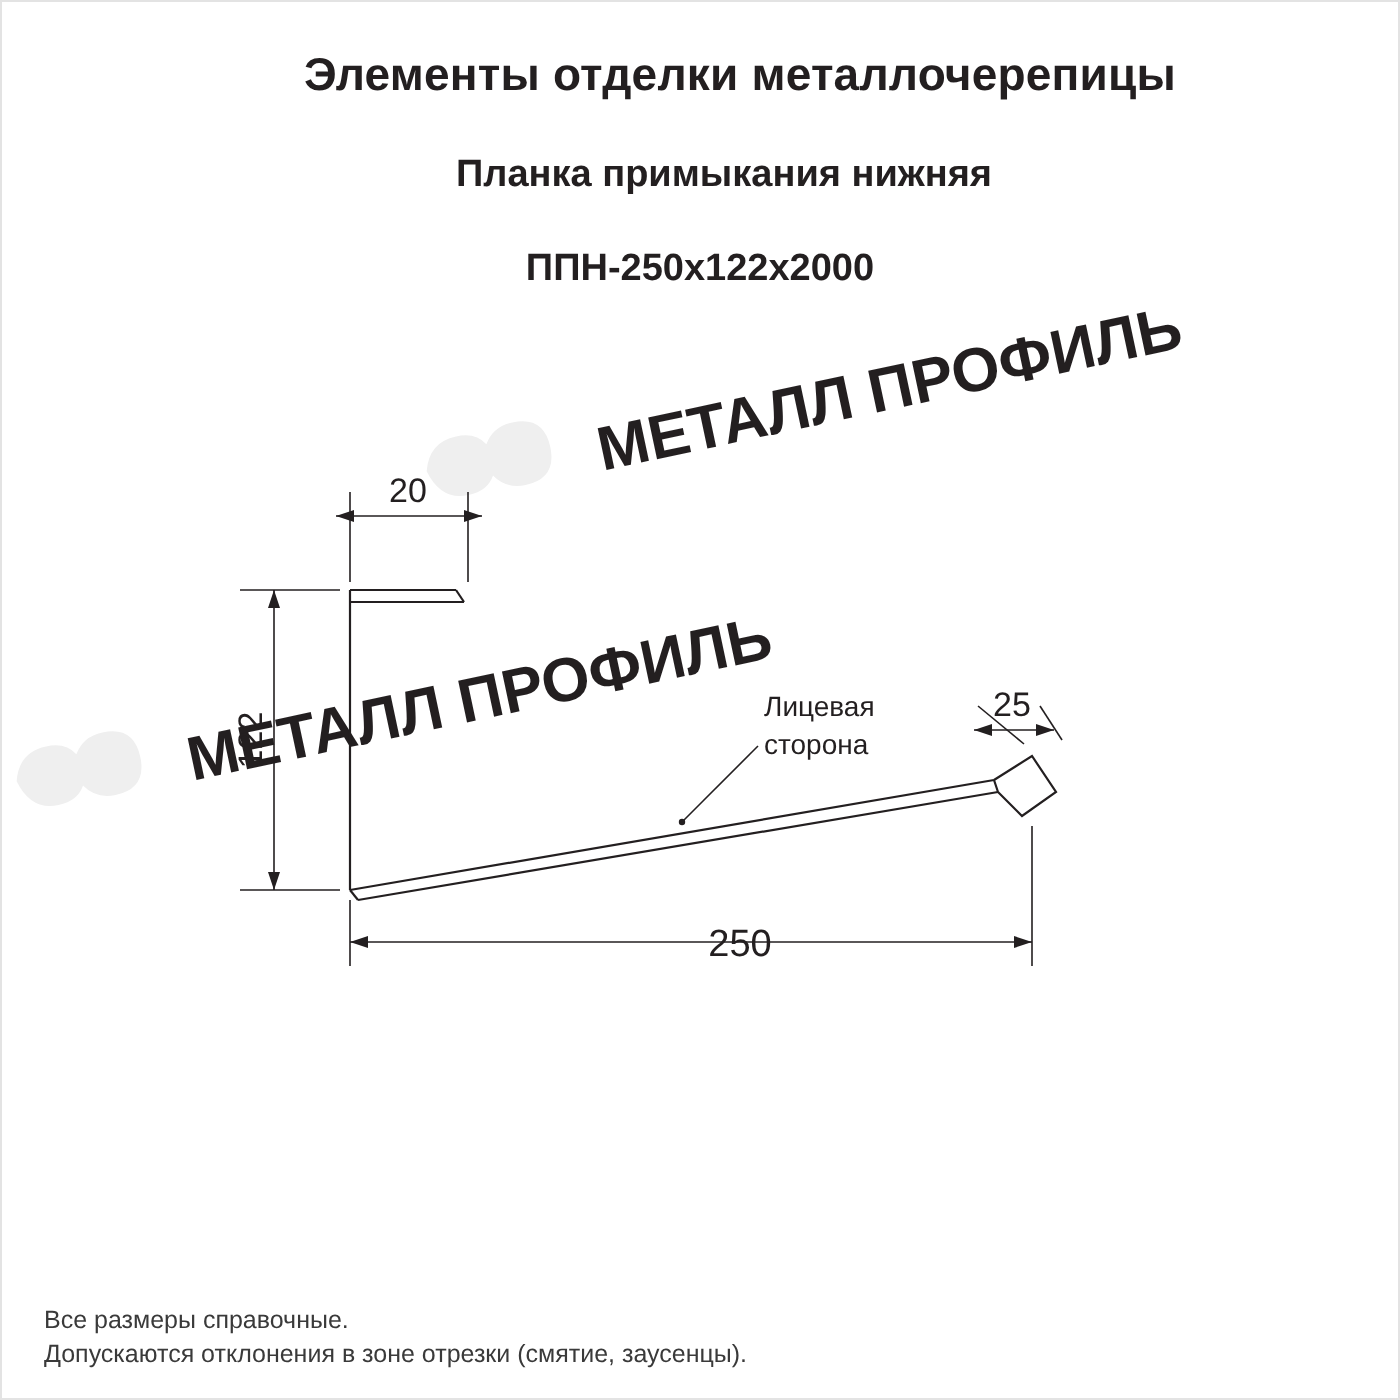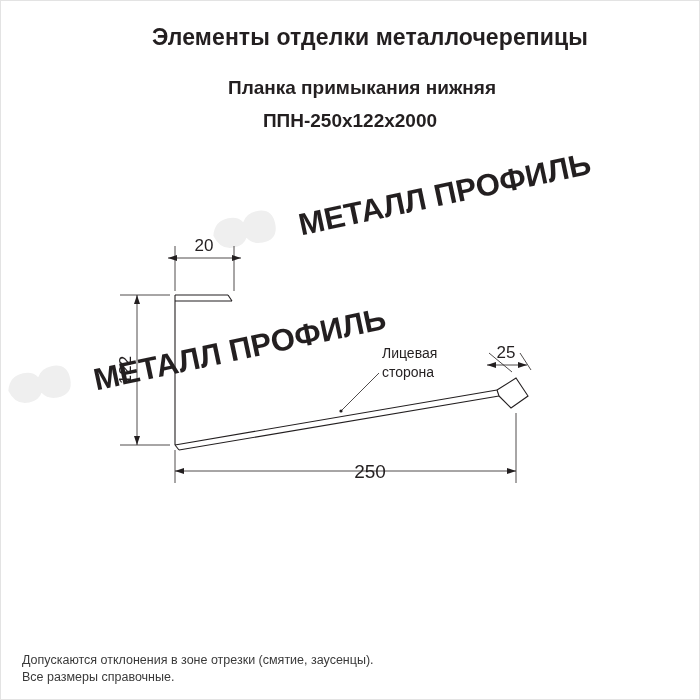--- a/index.html
+++ b/index.html
@@ -40,21 +40,21 @@
   .title-sub {
     font-size: 19px;
     font-weight: bold;
     margin-top: 23px;
     line-height: 26px;
     margin-left: 24px;
   }
   .title-code {
     font-size: 19px;
     font-weight: bold;
-    margin-top: 7px;
+    margin-top: 21px;
     line-height: 26px;
   }
   .drawing {
     position: absolute;
     left: 0;
     top: 158px;
     width: 620px;
     height: 420px;
   }
   .watermarks {
@@ -154,15 +154,15 @@
     <text x="204" y="93" font-size="17" text-anchor="middle">20</text>
     <text x="0" y="0" font-size="17" text-anchor="middle" transform="translate(131,212) rotate(-90)">122</text>
     <text x="370" y="320" font-size="19" text-anchor="middle">250</text>
     <text x="506" y="200" font-size="17" text-anchor="middle">25</text>
     <text x="382" y="200" font-size="14">Лицевая</text>
     <text x="382" y="219" font-size="14">сторона</text>
   </svg>
 </div>
 
 <div class="footer">
+  <div>Все размеры справочные.</div>
   <div>Допускаются отклонения в зоне отрезки (смятие, заусенцы).</div>
-  <div>Все размеры справочные.</div>
 </div>
 
 </body></html>

